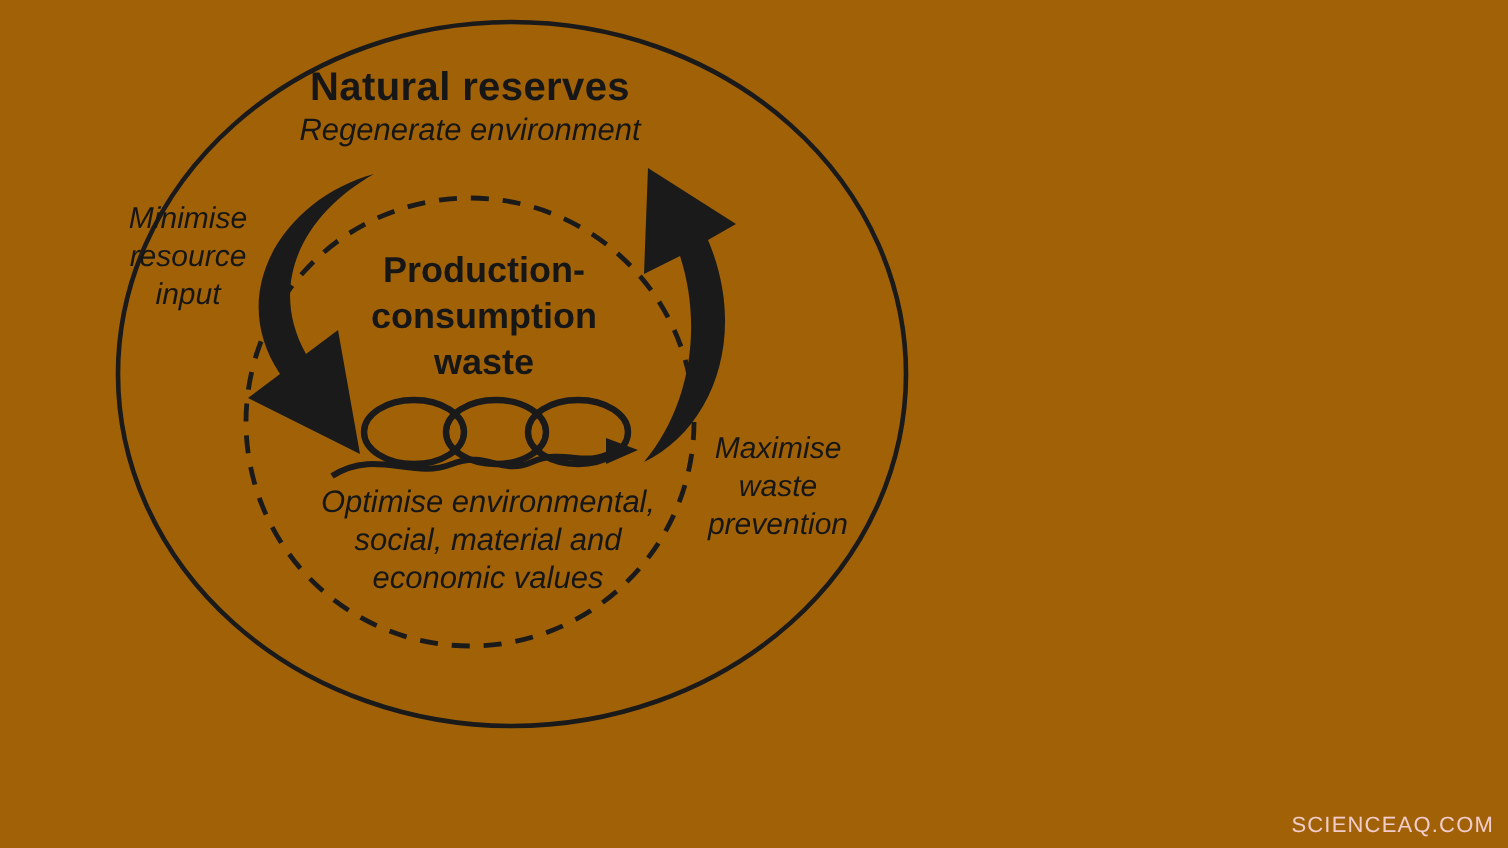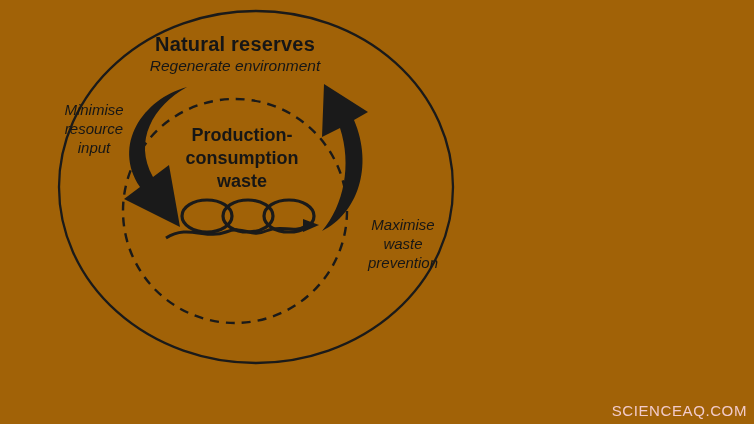--- a/index.html
+++ b/index.html
@@ -49,21 +49,21 @@
   }
   .bottom-label {
     font-size: 15.5px;
     font-style: italic;
     line-height: 19px;
   }
   .watermark {
     position: absolute;
     right: 7px;
     bottom: 5px;
-    font-size: 15px;
+    font-size: 11px;
     letter-spacing: 0.6px;
     color: #f2cbcb;
     font-weight: 400;
   }
 </style>
 </head>
 <body>
 
 <div class="canvas">
 
@@ -107,20 +107,23 @@
   <div class="label subtitle" style="left:235px; top:56px;">Regenerate environment</div>
 
   <div class="label side-label" style="left:94px; top:100px;">Minimise
 resource
 input</div>
 
   <div class="label center-title" style="left:242px; top:124px;">Production-
 consumption
 waste</div>
 
+  <div class="label bottom-label" style="left:244px; top:242px;">Optimise environmental,
+social, material and
+economic values</div>
 
-  <div class="label side-label" style="left:403px; top:215px;">Maximise
+  <div class="label side-label" style="left:389px; top:215px;">Maximise
 waste
 prevention</div>
 
   <div class="watermark">SCIENCEAQ.COM</div>
 
 </div>
 
 </body></html>

